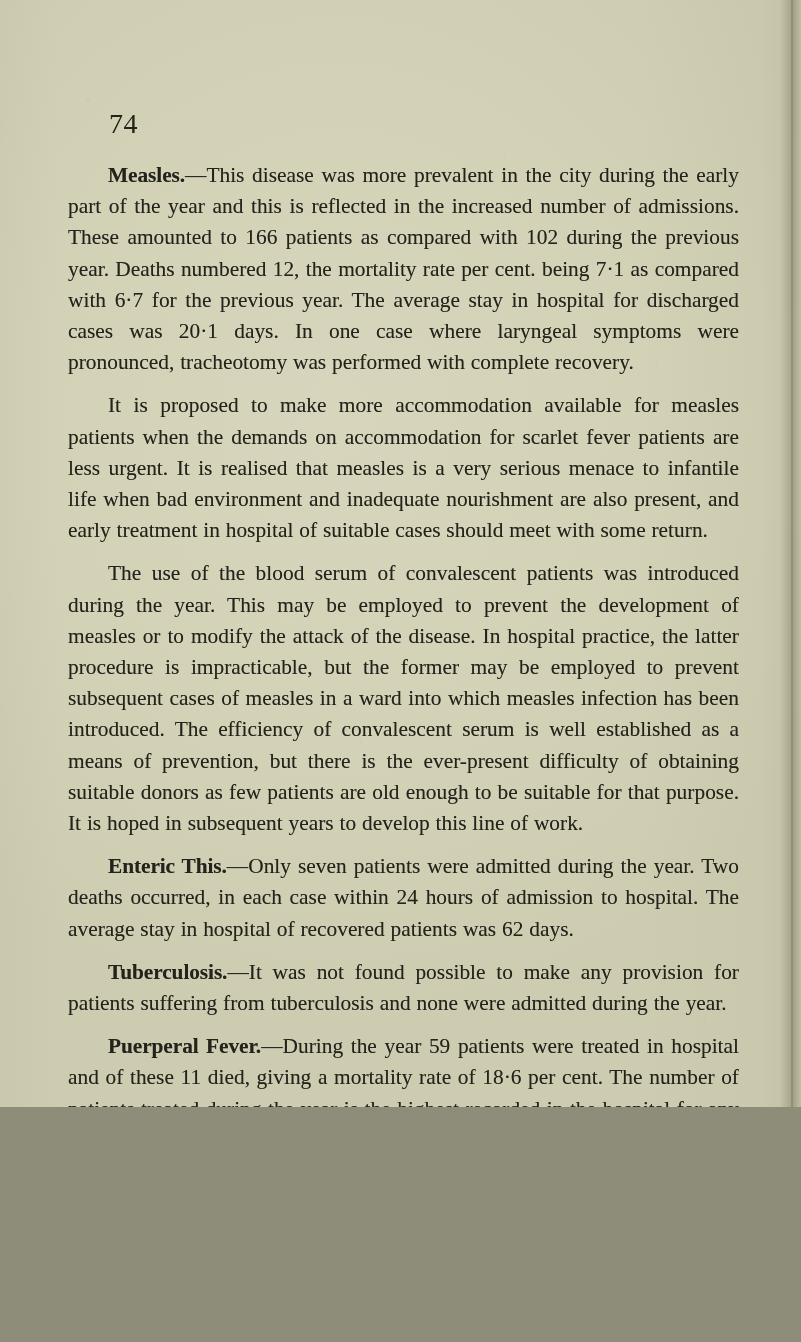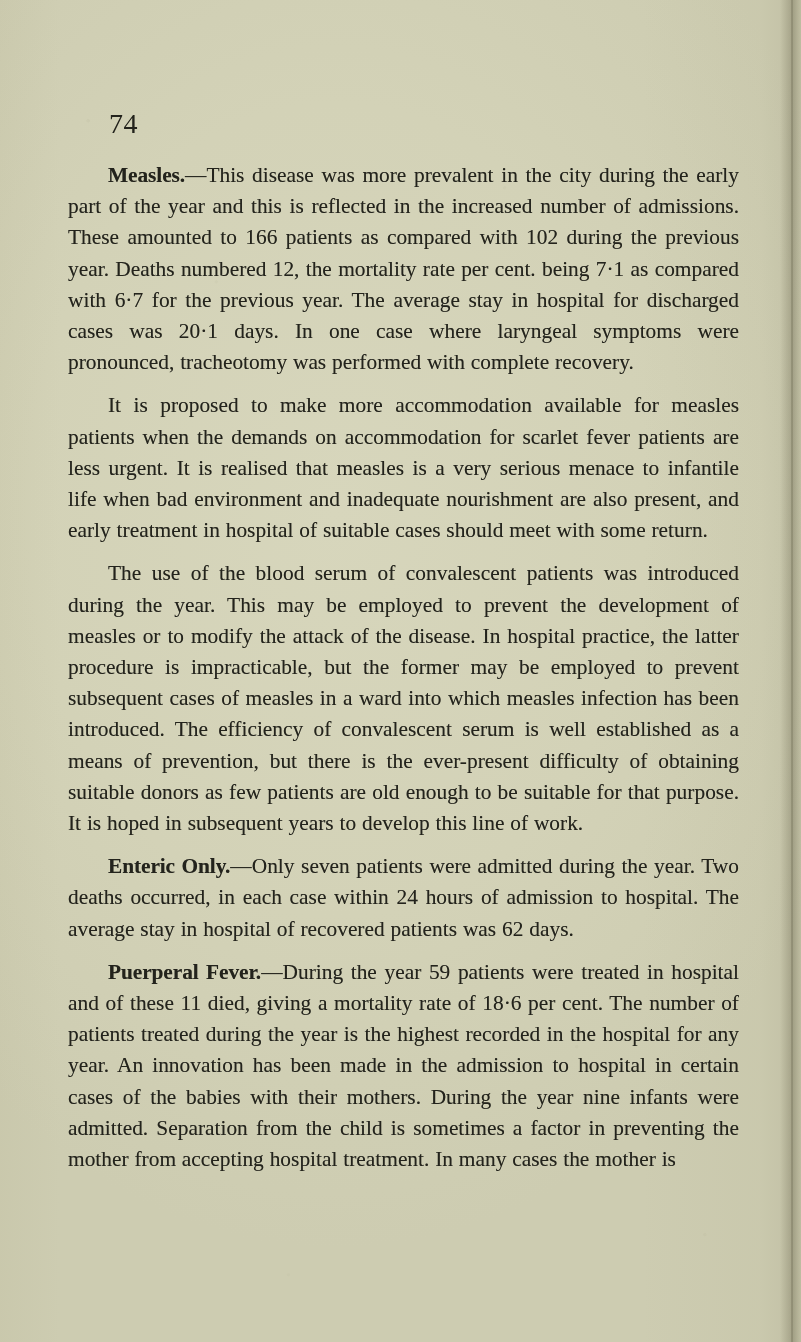--- a/index.html
+++ b/index.html
@@ -5,21 +5,21 @@
 <style>
   html, body {
     margin: 0;
     padding: 0;
     background: #8d8d7a;
   }
 
   .page {
     position: relative;
     width: 801px;
-    height: 1342px;
+    height: 1107px;
     overflow: hidden;
     background: #d3d2b7;
     background-image:
       radial-gradient(ellipse 70% 55% at 42% 38%, #d7d6bc 0%, #d3d2b7 55%, #cdccb1 100%);
     font-family: "Liberation Serif", "DejaVu Serif", serif;
     color: #23231c;
   }
 
   
   .grain {
@@ -123,17 +123,18 @@
   <div class="grain"></div>
   <div class="page-edge"></div>
   <div class="page-edge-line"></div>
 
   <div class="folio">74</div>
 
   <div class="column" id="text-column">
       <p class="para"><span class="lead">Measles.</span><span>—</span><span>This disease was more prevalent in the city during the early part of the year and this is reflected in the increased number of admissions. These amounted to 166 patients as compared with 102 during the previous year. Deaths numbered 12, the mortality rate per cent. being 7·1 as compared with 6·7 for the previous year. The average stay in hospital for discharged cases was 20·1 days. In one case where laryngeal symptoms were pronounced, tracheotomy was performed with complete recovery.</span></p>
       <p class="para"><span>It is proposed to make more accommodation available for measles patients when the demands on accommodation for scarlet fever patients are less urgent. It is realised that measles is a very serious menace to infantile life when bad environment and inadequate nourishment are also present, and early treatment in hospital of suitable cases should meet with some return.</span></p>
       <p class="para"><span>The use of the blood serum of convalescent patients was introduced during the year. This may be employed to prevent the development of measles or to modify the attack of the disease. In hospital practice, the latter procedure is impracticable, but the former may be employed to prevent subsequent cases of measles in a ward into which measles infection has been introduced. The efficiency of convalescent serum is well established as a means of prevention, but there is the ever-present difficulty of obtaining suitable donors as few patients are old enough to be suitable for that purpose. It is hoped in subsequent years to develop this line of work.</span></p>
-      <p class="para"><span class="lead">Enteric Only.</span><span>—</span><span>Only seven patients were admitted during the year. Two deaths occurred, in each case within 24 hours of admission to hospital. The average stay in hospital of recovered patients was 62 days.</span></p>
+      <p class="para"><span class="lead">Enteric This.</span><span>—</span><span>Only seven patients were admitted during the year. Two deaths occurred, in each case within 24 hours of admission to hospital. The average stay in hospital of recovered patients was 62 days.</span></p>
+      <p class="para"><span class="lead">Tuberculosis.</span><span>—</span><span>It was not found possible to make any provision for patients suffering from tuberculosis and none were admitted during the year.</span></p>
       <p class="para"><span class="lead">Puerperal Fever.</span><span>—</span><span>During the year 59 patients were treated in hospital and of these 11 died, giving a mortality rate of 18·6 per cent. The number of patients treated during the year is the highest recorded in the hospital for any year. An innovation has been made in the admission to hospital in certain cases of the babies with their mothers. During the year nine infants were admitted. Separation from the child is sometimes a factor in preventing the mother from accepting hospital treatment. In many cases the mother is</span></p>
     </div>
 
 </div>
 
 </body></html>

